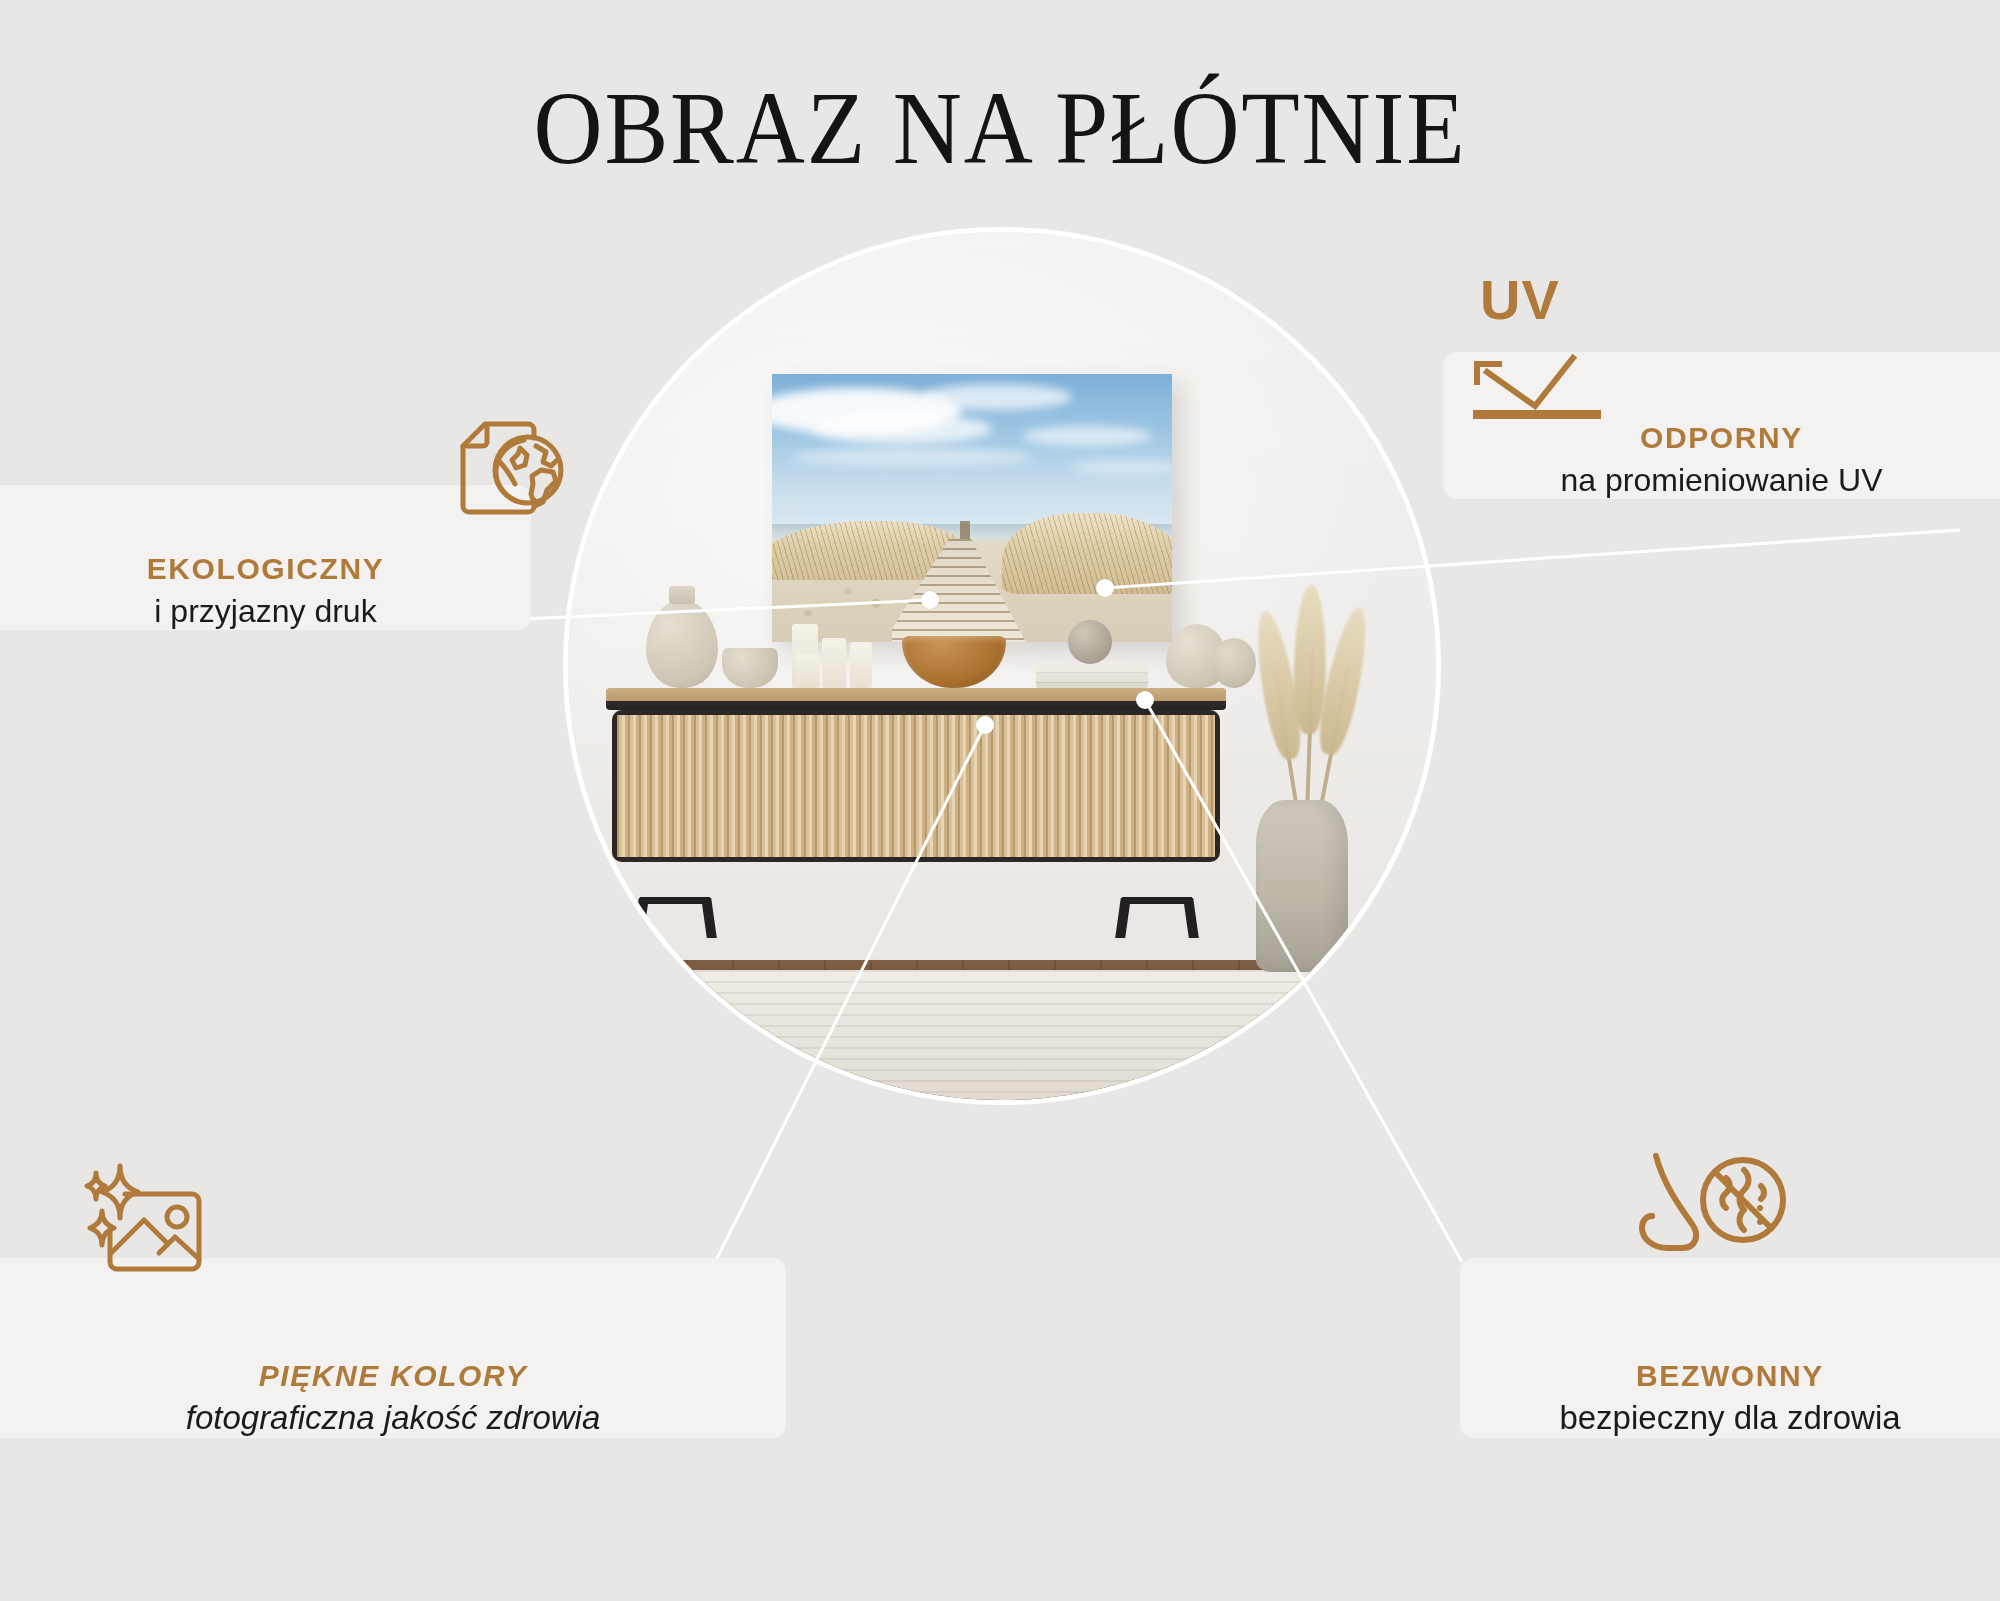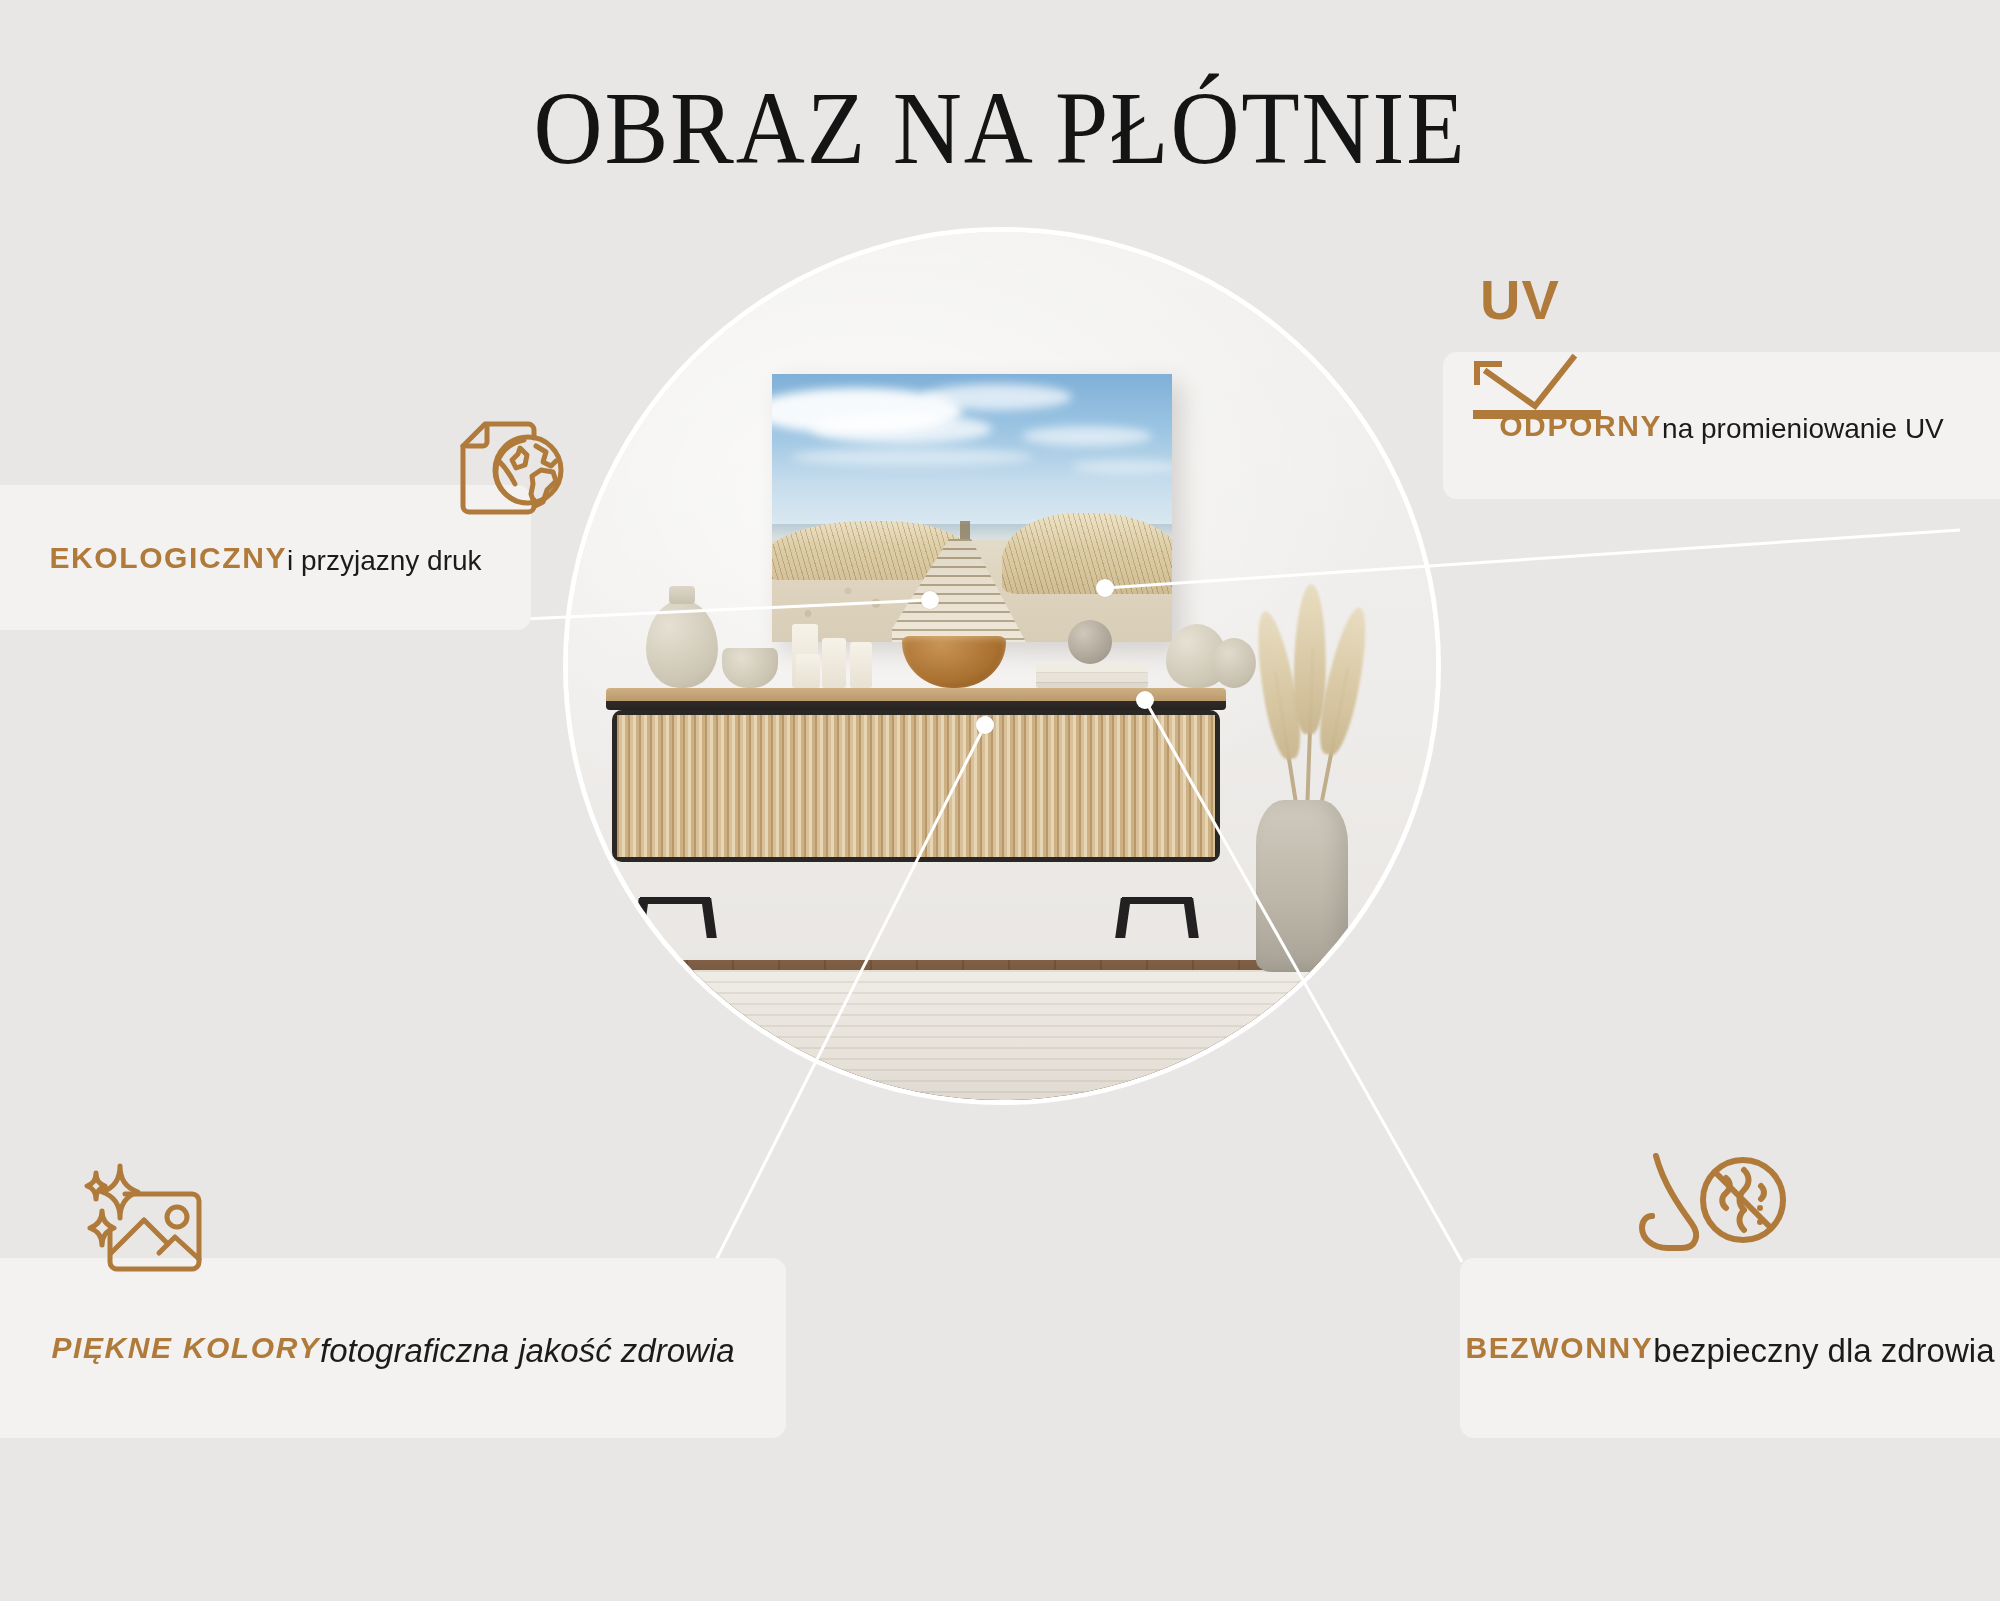--- a/index.html
+++ b/index.html
@@ -238,33 +238,33 @@
   }
   .stalk{position:absolute;width:4px;background:#bfae8c;border-radius:2px;}
 
   
   .connectors{position:absolute;left:0;top:0;width:2000px;height:1601px;pointer-events:none;}
 
   
   .card{
     position:absolute;
     background:#f3f2f0;
-    display:flex;align-items:center;justify-content:center;
+    display:flex;flex-direction:column;align-items:center;justify-content:flex-end;
   }
   .card .head{
     color:#b07a3a;
     font-weight:bold;
     letter-spacing:1.6px;
     font-size:30px;
     line-height:1.12;
     white-space:nowrap;
   }
   .card .sub{
     color:#1b1b1b;
-    font-size:28px;
+    font-size:32px;
     line-height:1.2;
     margin-top:6px;
     white-space:nowrap;
   }
 
   #card-eco{left:0;top:485px;width:531px;height:145px;border-radius:0 14px 14px 0;}
   #card-uv{left:1443px;top:352px;width:557px;height:147px;border-radius:14px 0 0 14px;}
   #card-colors{left:0;top:1258px;width:786px;height:180px;border-radius:0 14px 14px 0;font-style:italic;}
   #card-odor{left:1460px;top:1258px;width:540px;height:180px;border-radius:14px 0 0 14px;}
 

